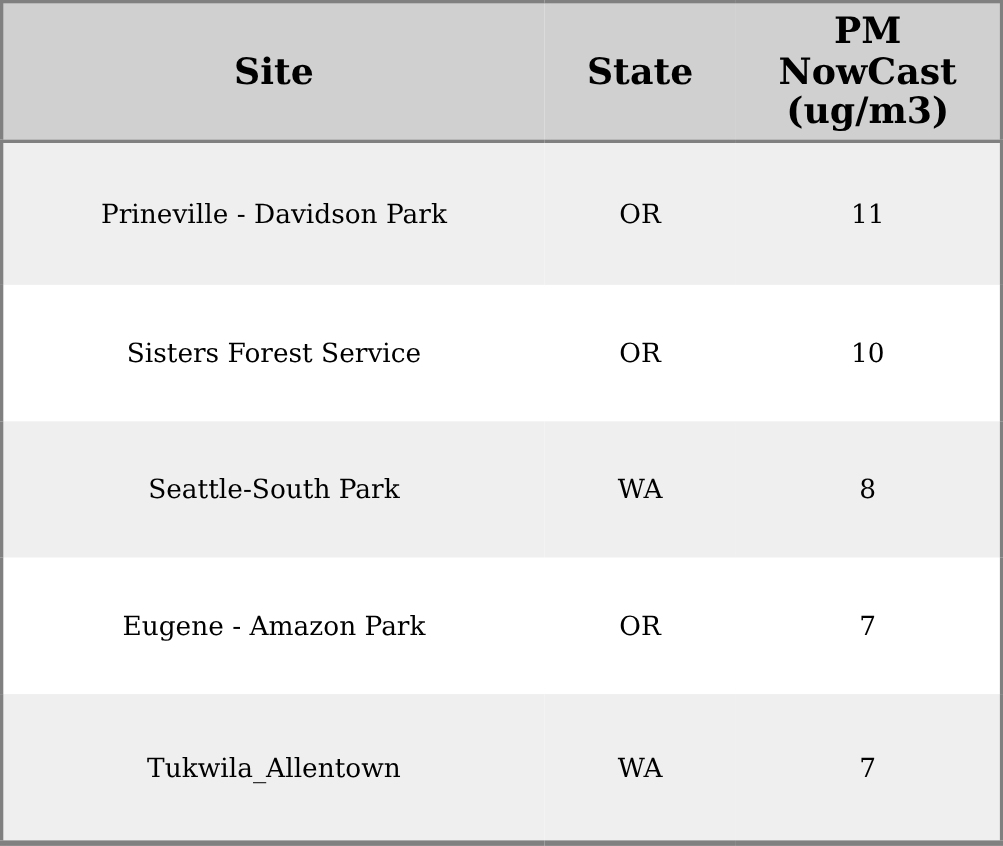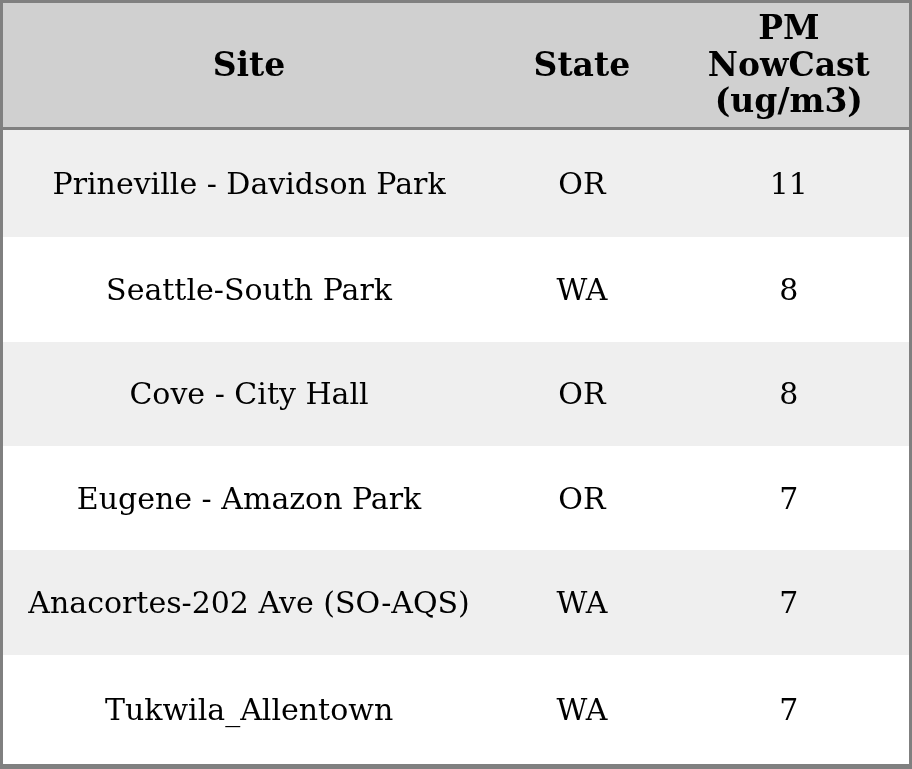--- a/index.html
+++ b/index.html
@@ -29,21 +29,21 @@
     height: 124px;
     font-size: 33px;
     font-weight: bold;
     line-height: 1.12;
     text-align: center;
     vertical-align: middle;
     white-space: pre-line;
     padding: 0;
   }
   tbody td {
-    font-size: 30px;
+    font-size: 24px;
     text-align: center;
     vertical-align: middle;
     padding: 0;
   }
   tbody tr:nth-child(odd)  { background: var(--row-alt-bg, #efefef); }
   tbody tr:nth-child(even) { background: var(--row-bg, #ffffff); }
 </style>
 </head>
 <body>
 
@@ -63,37 +63,32 @@
 (ug/m3)</th>
       </tr>
     </thead>
     <tbody>
       <tr>
         <td>Prineville - Davidson Park</td>
         <td>OR</td>
         <td>11</td>
       </tr>
       <tr>
+        <td>Sisters Forest Service</td>
+        <td>OR</td>
+        <td>10</td>
+      </tr>
+      <tr>
         <td>Seattle-South Park</td>
         <td>WA</td>
         <td>8</td>
       </tr>
       <tr>
-        <td>Cove - City Hall</td>
-        <td>OR</td>
-        <td>8</td>
-      </tr>
-      <tr>
         <td>Eugene - Amazon Park</td>
         <td>OR</td>
-        <td>7</td>
-      </tr>
-      <tr>
-        <td>Anacortes-202 Ave (SO-AQS)</td>
-        <td>WA</td>
         <td>7</td>
       </tr>
       <tr>
         <td>Tukwila_Allentown</td>
         <td>WA</td>
         <td>7</td>
       </tr>
     </tbody>
   </table>
 </div>

